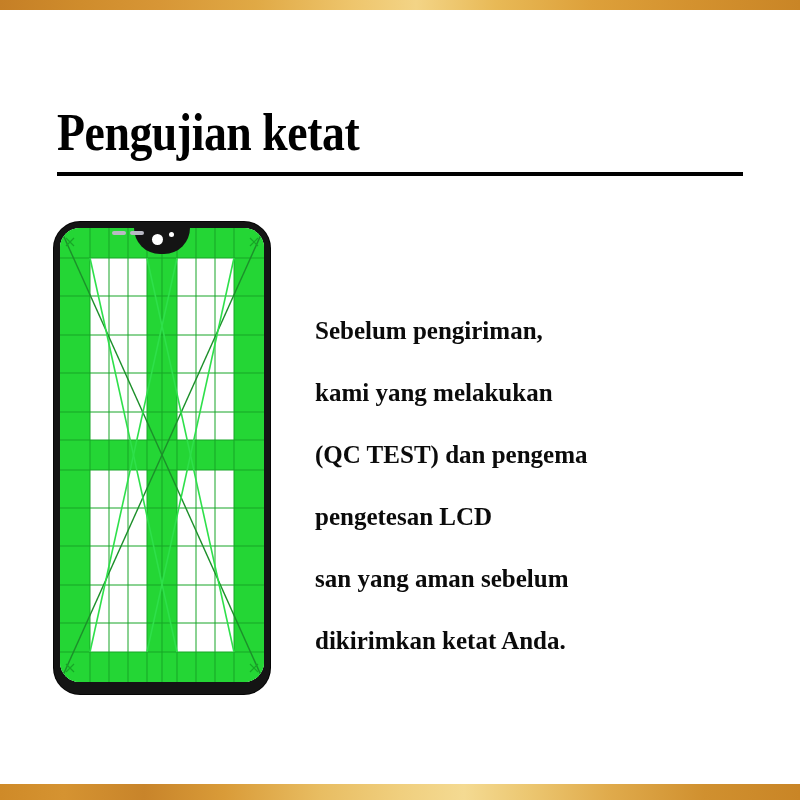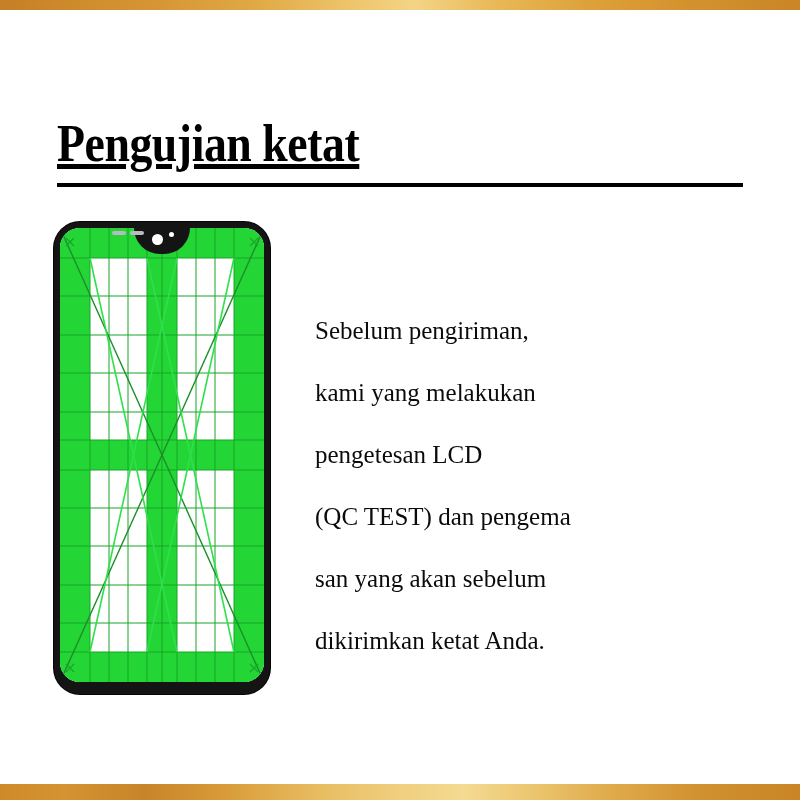--- a/index.html
+++ b/index.html
@@ -51,23 +51,22 @@
         #ecc771 66%,
         #e0ab4c 76%,
         #d0902f 88%,
         #c98526 100%);
   }
 
   
   .headline-block {
     position: absolute;
     left: 57px;
-    top: 115px;
+    top: 104px;
     width: 690px;
-    text-decoration: underline;
   }
   .headline {
     margin: 0;
     font-family: "Liberation Serif", "DejaVu Serif", serif;
     font-weight: bold;
     font-size: 52px;
     line-height: 58px;
     letter-spacing: -0.5px;
     color: #000000;
     transform: scaleX(0.88);
@@ -83,21 +82,21 @@
 
   
   .copy-block {
     position: absolute;
     left: 315px;
     top: 300px;
     width: 400px;
   }
   .copy-line {
     font-family: "Liberation Serif", "DejaVu Serif", serif;
-    font-weight: normal;
+    font-weight: bold;
     font-size: 25px;
     line-height: 62px;
     color: #0b0b0b;
     white-space: nowrap;
   }
 
   
   .phone {
     position: absolute;
     left: 54px;
@@ -178,23 +177,23 @@
 <div class="gold-bar gold-bar-top"></div>
 
 <div class="headline-block">
   <h1 class="headline">Pengujian ketat</h1>
   <div class="headline-rule"></div>
 </div>
 
 <div class="copy-block">
   <div class="copy-line">Sebelum pengiriman,</div>
   <div class="copy-line">kami yang melakukan</div>
+  <div class="copy-line">(QC TEST) dan pengema</div>
   <div class="copy-line">pengetesan LCD</div>
-  <div class="copy-line">(QC TEST) dan pengema</div>
-  <div class="copy-line">san yang akan sebelum</div>
+  <div class="copy-line">san yang aman sebelum</div>
   <div class="copy-line">dikirimkan ketat Anda.</div>
 </div>
 
 <div class="phone">
   <div class="phone-body"></div>
 
   <div class="phone-screen">
 
     <svg class="pattern" viewBox="0 0 204 454" preserveAspectRatio="none">
       <defs>

